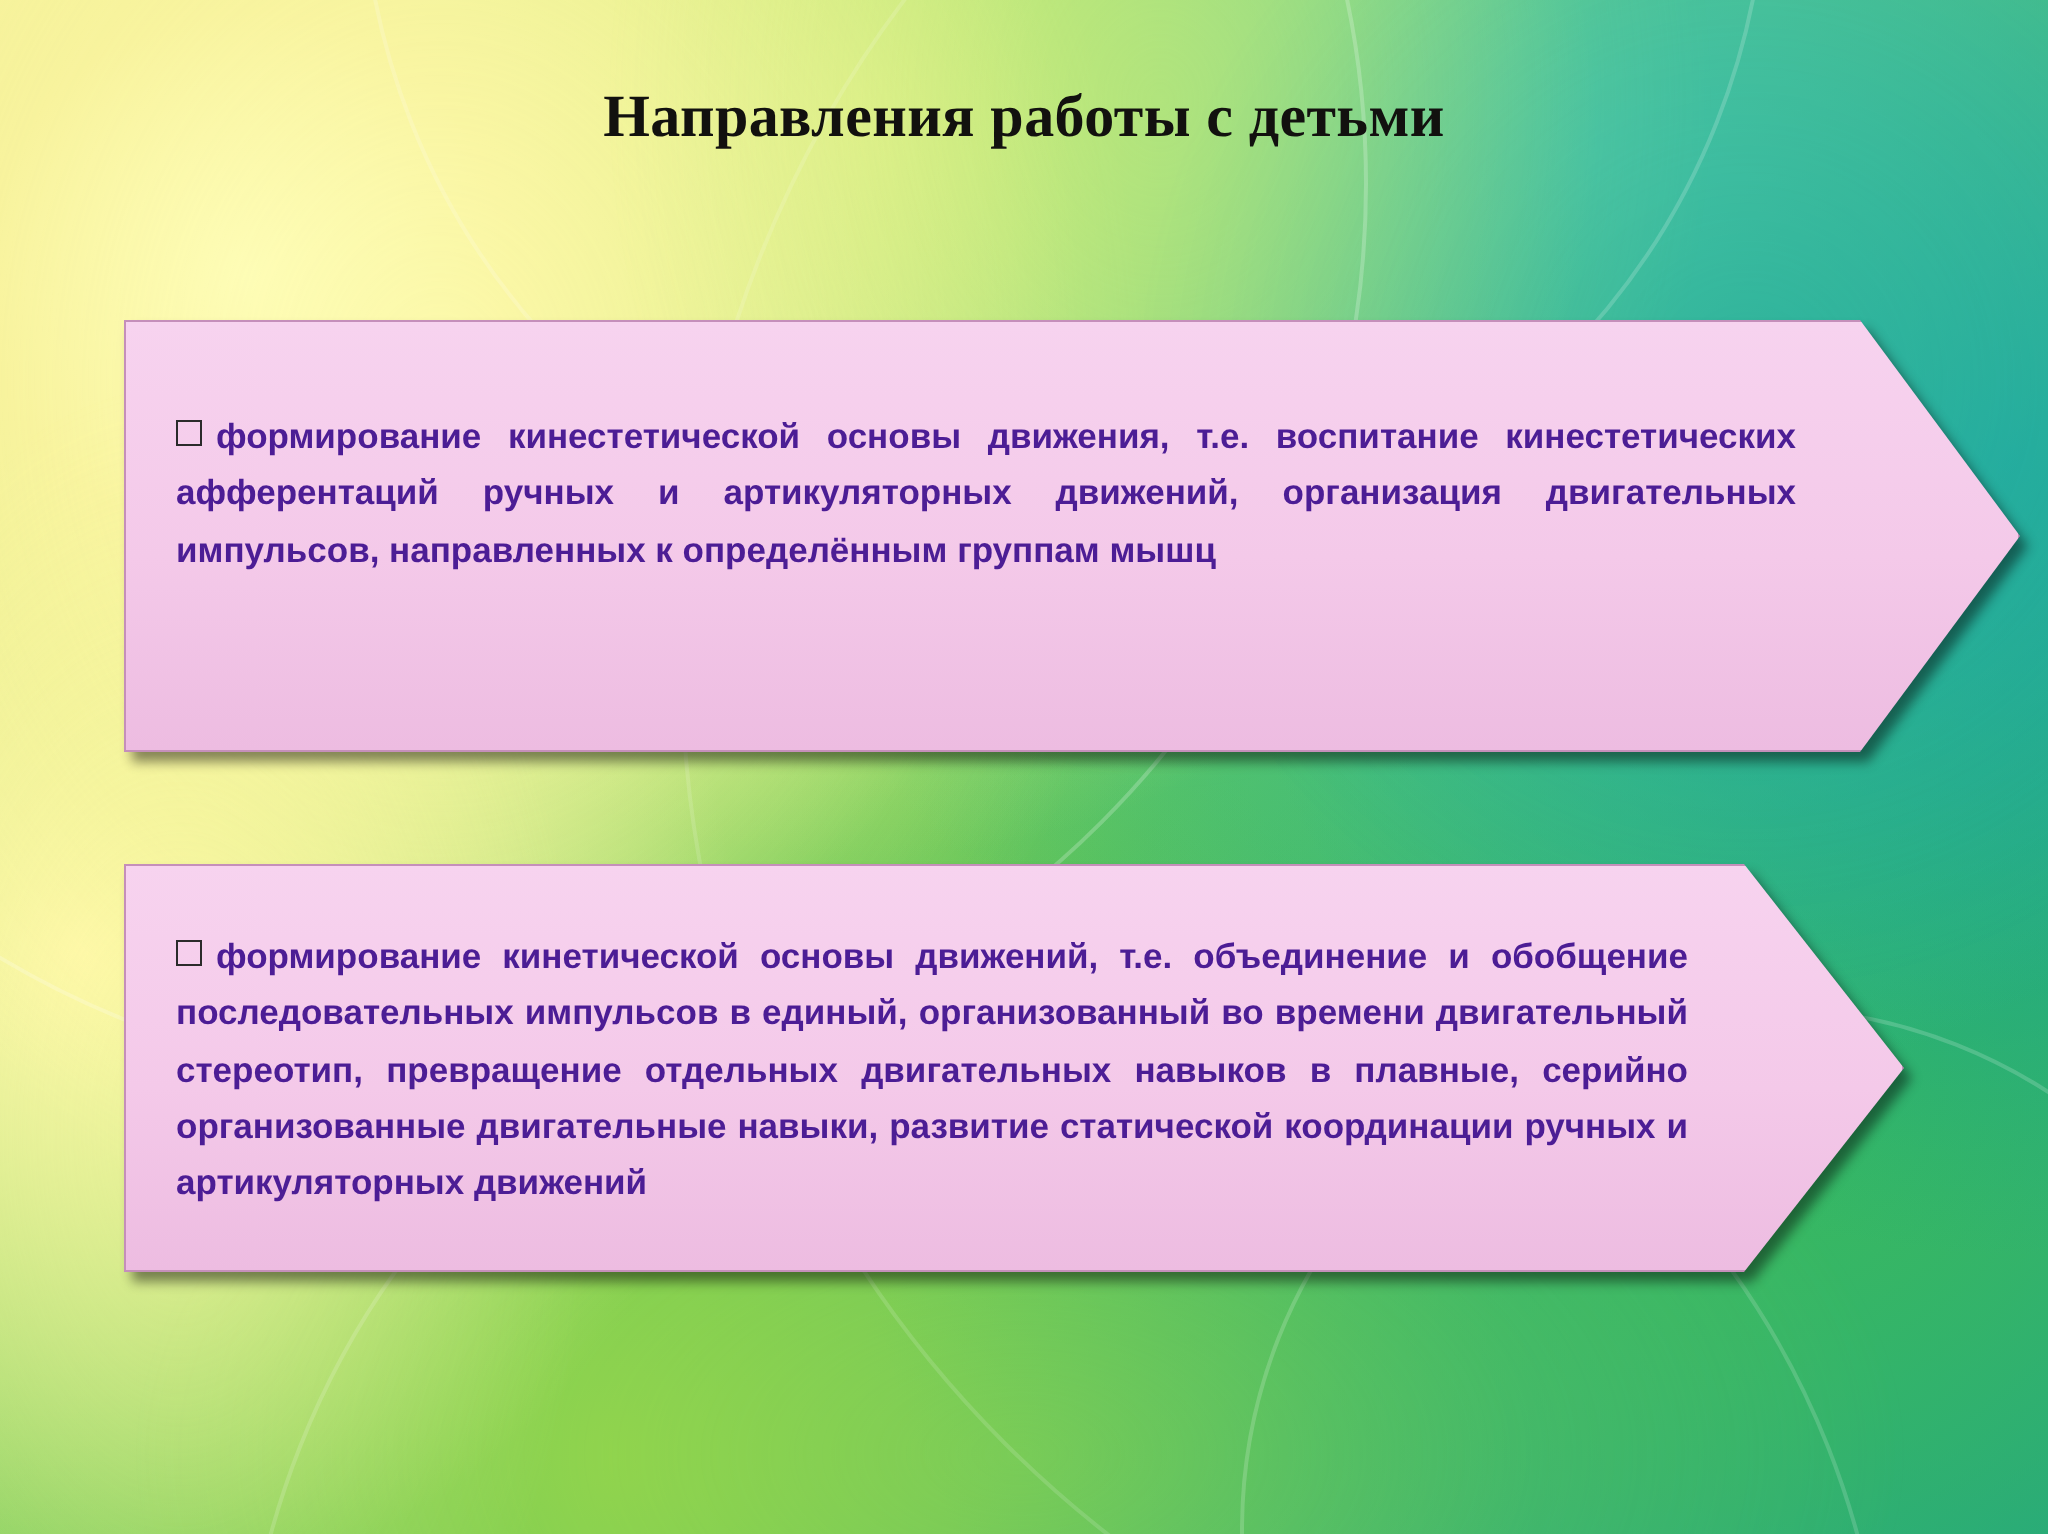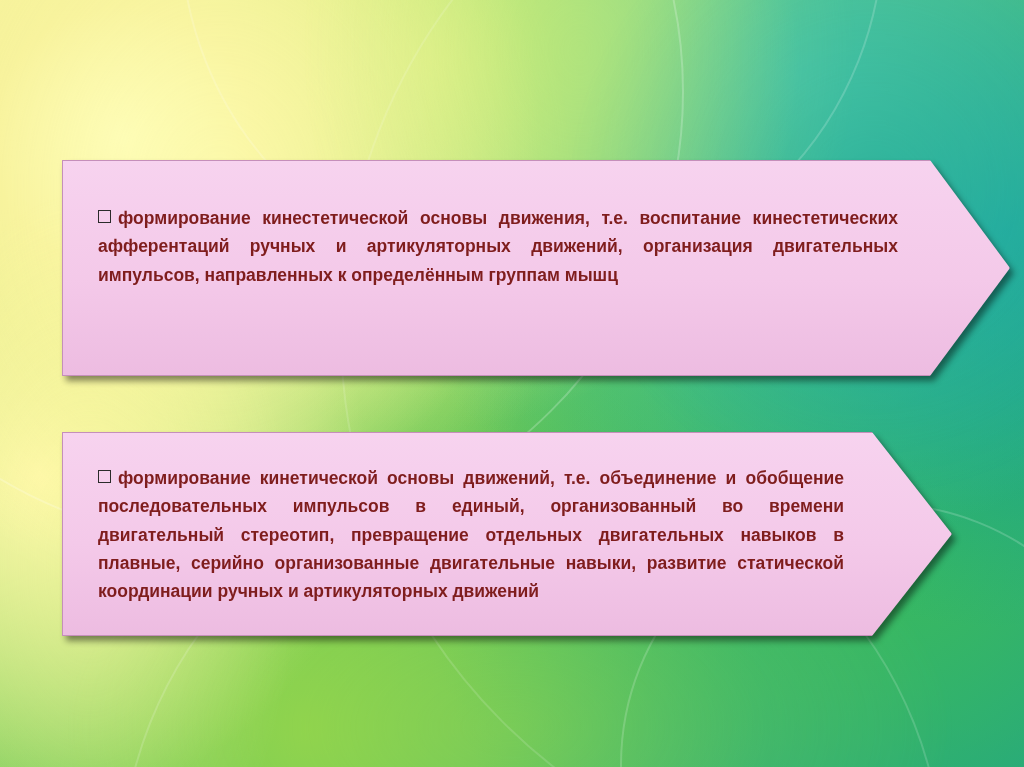--- a/index.html
+++ b/index.html
@@ -103,27 +103,26 @@
     background: #f6cdea;
     background: linear-gradient(180deg, #f7d3ef 0%, #f4c9e9 55%, #edbce1 100%);
     border: 1px solid #c58fba;
     box-sizing: border-box;
     -webkit-clip-path: polygon(0 0, calc(100% - 80px) 0, 100% 50%, calc(100% - 80px) 100%, 0 100%);
     clip-path: polygon(0 0, calc(100% - 80px) 0, 100% 50%, calc(100% - 80px) 100%, 0 100%);
   }
   .arrow-text {
     position: absolute;
     box-sizing: border-box;
-    color: #7f1d1d;
+    color: #4c1d95;
     font-size: 17.5px;
     line-height: 1.62;
     text-align: justify;
     text-justify: inter-word;
     font-weight: bold;
-    margin-left: 10px;
   }
   .bullet-box {
     display: inline-block;
     width: 11px;
     height: 11px;
     border: 1.6px solid #2b2b2b;
     margin-right: 7px;
     vertical-align: 1px;
   }
 
@@ -143,20 +142,21 @@
   <div class="bg-sweep sweep2"></div>
   <div class="bg-sweep sweep3"></div>
   <div class="bg-sweep sweep4"></div>
   <div class="bg-sweep sweep5"></div>
   <div class="arc arc1"></div>
   <div class="arc arc2"></div>
   <div class="arc arc3"></div>
   <div class="arc arc4"></div>
   <div class="arc arc5"></div>
 
+  <div class="title">Направления работы с детьми</div>
 
   <div class="arrow-wrap" id="arrow1">
     <div class="arrow"></div>
     <div class="arrow-text"><span class="bullet-box"></span><span>формирование кинестетической основы движения, т.е. воспитание кинестетических афферентаций ручных и артикуляторных движений, организация двигательных импульсов, направленных к определённым группам мышц</span></div>
   </div>
 
   <div class="arrow-wrap" id="arrow2">
     <div class="arrow"></div>
     <div class="arrow-text"><span class="bullet-box"></span><span>формирование кинетической основы движений, т.е. объединение и обобщение последовательных импульсов в единый, организованный во времени двигательный стереотип, превращение отдельных двигательных навыков в плавные, серийно организованные двигательные навыки, развитие статической координации ручных и артикуляторных движений</span></div>
   </div>

